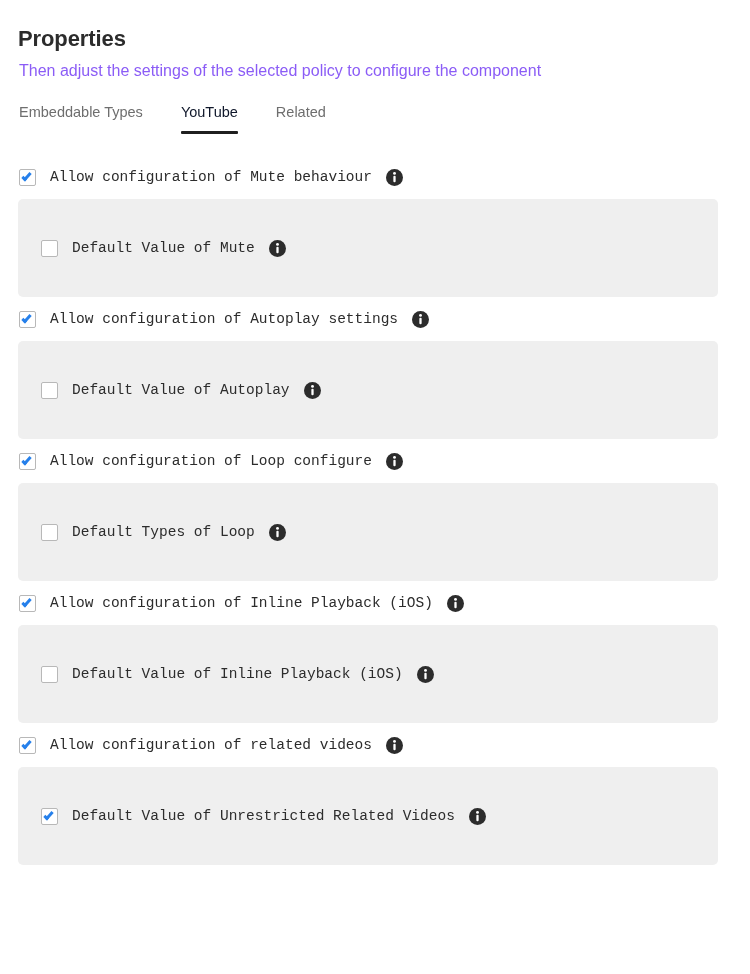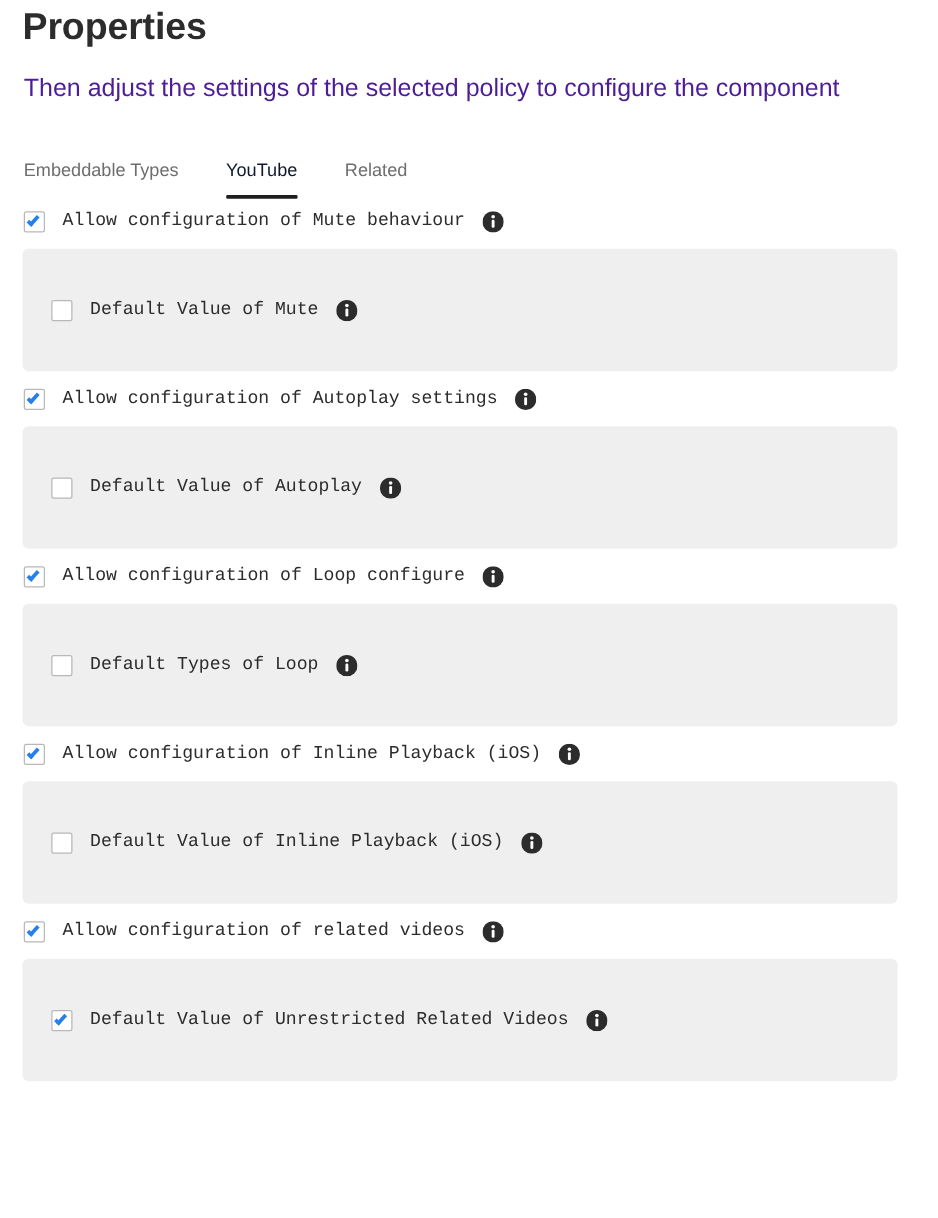--- a/index.html
+++ b/index.html
@@ -21,42 +21,42 @@
     width: 750px;
     height: 974px;
     padding: 0;
     box-sizing: border-box;
   }
 
   
   .page-title {
     position: absolute;
     left: 18px;
-    top: 8px;
-    font-size: 30px;
+    top: 25px;
+    font-size: 22px;
     font-weight: bold;
     letter-spacing: -0.1px;
     color: #2c2c2c;
     line-height: 28px;
   }
   .page-subtitle {
     position: absolute;
     left: 19px;
     top: 61px;
-    font-size: 20px;
+    font-size: 16px;
     font-weight: normal;
-    color: #4c1d95;
+    color: #8b5cf6;
     line-height: 20px;
   }
 
   
   .tabbar {
     position: absolute;
     left: 19px;
-    top: 126px;
+    top: 101px;
     display: flex;
     align-items: flex-end;
   }
   .tab {
     position: relative;
     font-size: 14.5px;
     line-height: 22px;
     color: #6e6e6e;
     padding: 0 0 11px 0;
     margin-right: 38px;

